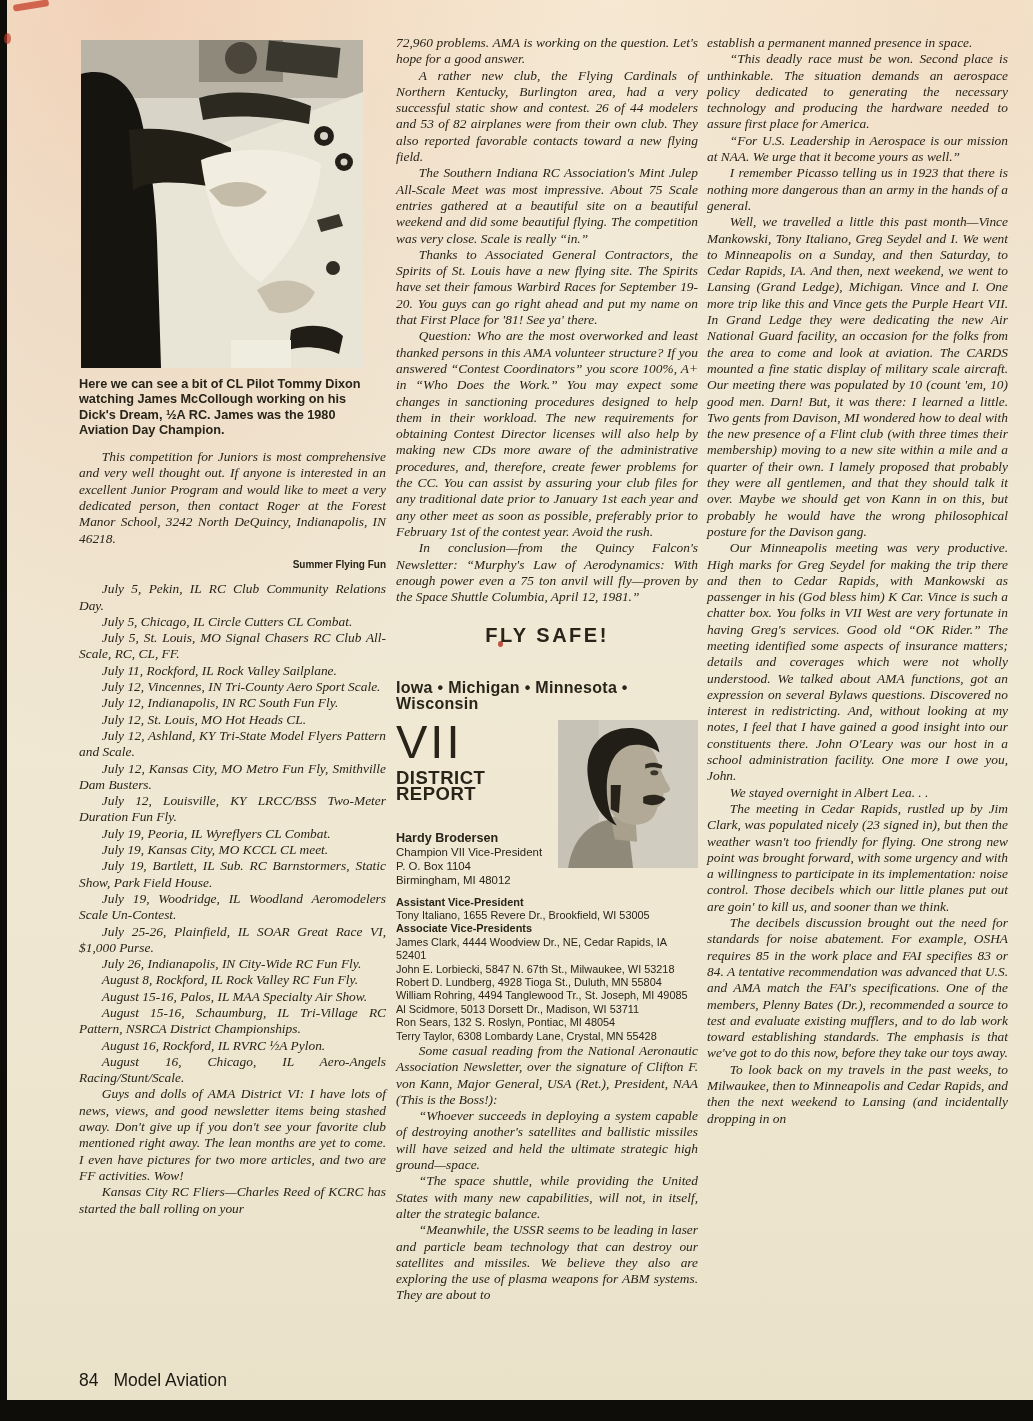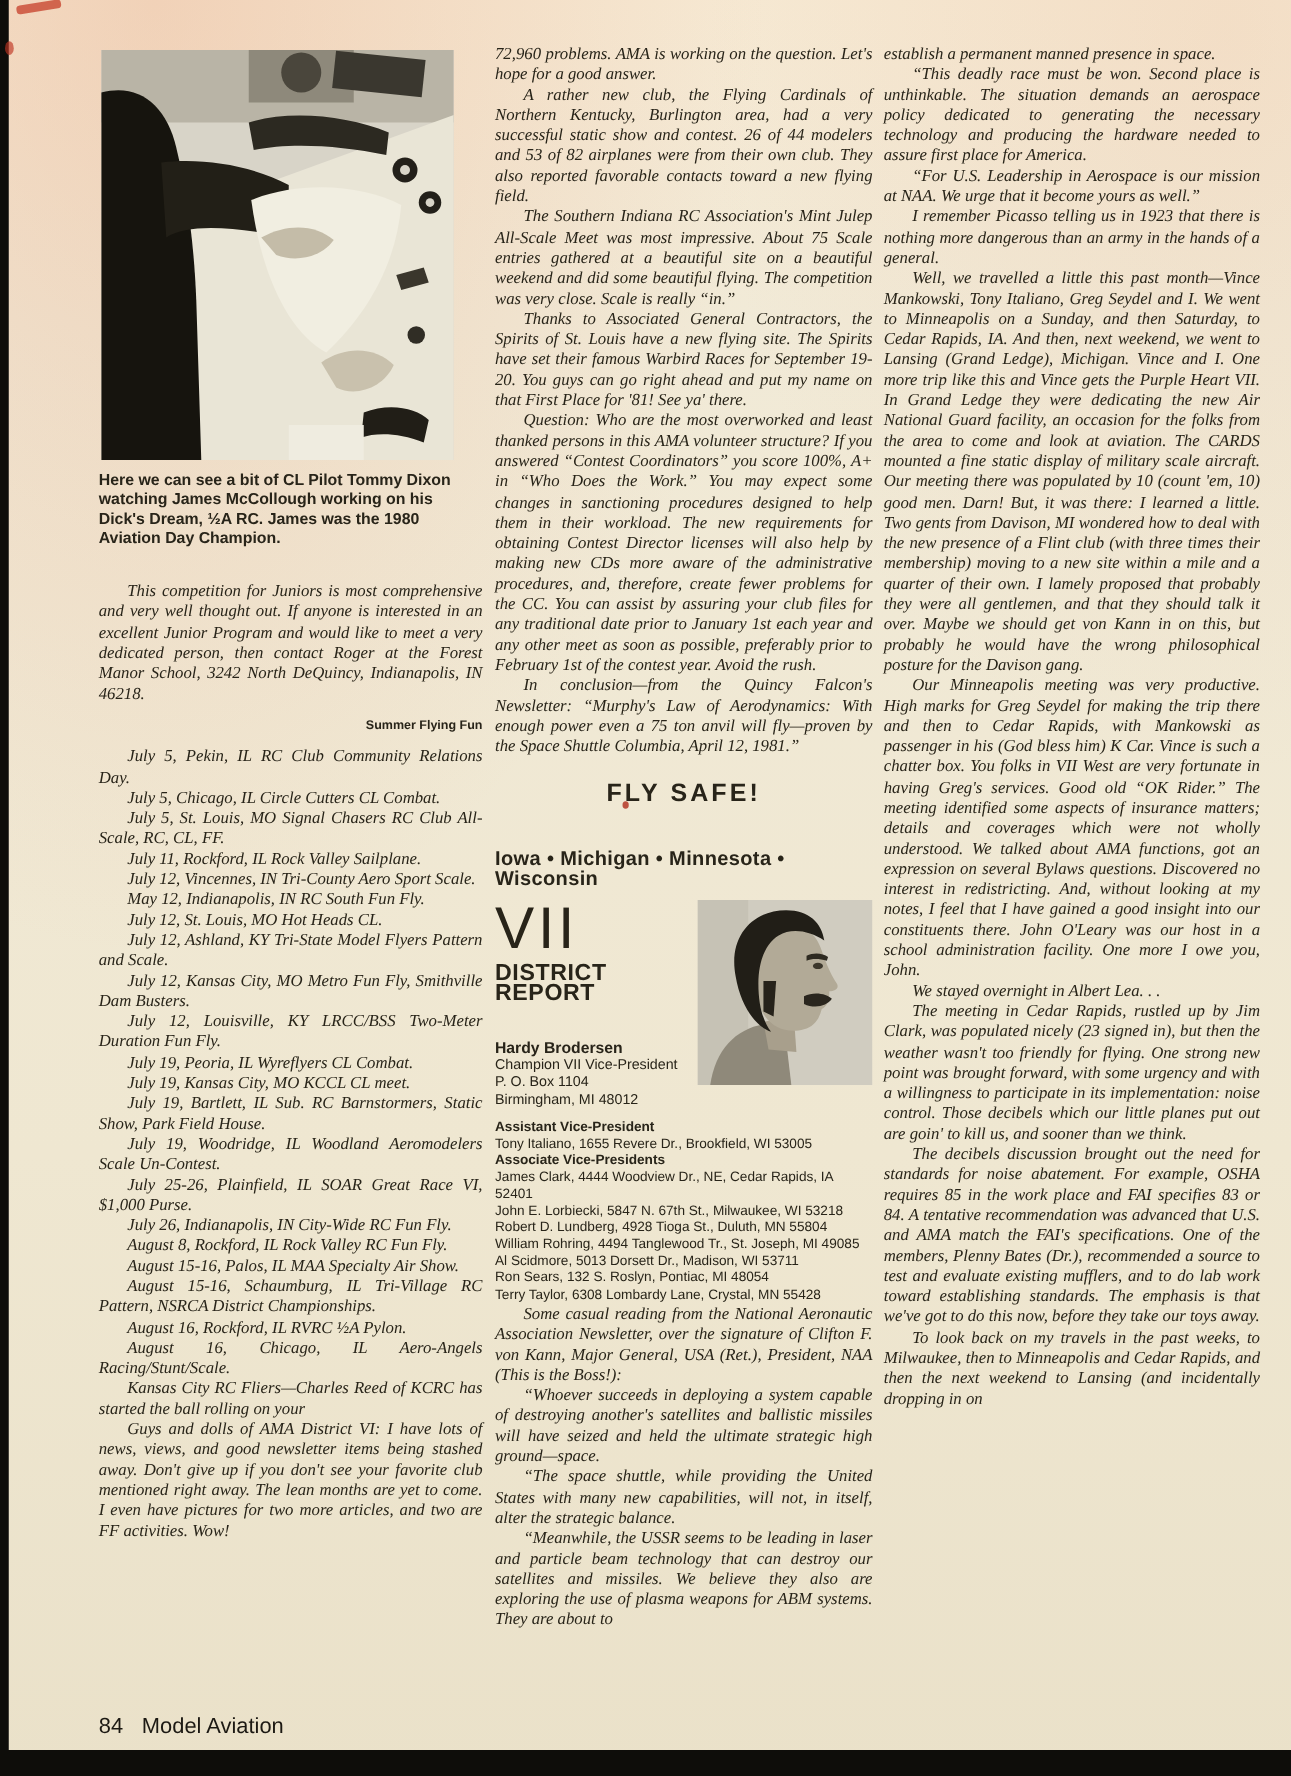--- a/index.html
+++ b/index.html
@@ -14,21 +14,21 @@
   .red-streak{position:absolute;left:13px;top:2px;width:36px;height:7px;background:rgba(198,62,40,.75);transform:rotate(-9deg);border-radius:3px;}
   .red-dot{position:absolute;left:4px;top:33px;width:7px;height:11px;background:rgba(190,52,34,.65);border-radius:50%;}
   .red-fleck{position:absolute;left:498px;top:641px;width:5px;height:6px;background:rgba(176,44,28,.8);border-radius:50%;}
   .col{position:absolute;text-align:justify;font-size:13.4px;line-height:16.3px;}
   .col1{left:79px;top:40px;width:307px;}
   .col2{left:396px;top:35px;width:302px;}
   .col3{left:707px;top:35px;width:301px;}
   p.para{margin:0;text-indent:1.7em;font-style:italic;}
   p.noindent{text-indent:0;}
   .photo{margin:0 0 9px 2px;width:282px;height:328px;display:block;}
-  .caption{font-family:"Liberation Sans",sans-serif;font-weight:bold;font-size:12.7px;line-height:15.3px;text-align:left;text-indent:0;margin:0 0 27px 0;}
+  .caption{font-family:"Liberation Sans",sans-serif;font-weight:bold;font-size:12.7px;line-height:15.3px;text-align:left;text-indent:0;margin:0 0 11px 0;}
   .intro{margin-bottom:0;}
   .subhead{font-family:"Liberation Sans",sans-serif;font-weight:bold;font-size:10px;text-align:right;margin:10px 0 8px 0;}
   .closing{margin-top:10px;}
   .flysafe{font-family:"Liberation Sans",sans-serif;font-weight:bold;font-size:20px;letter-spacing:2.5px;text-align:center;text-indent:0;margin:22px 0 0 0;}
   .district{margin-top:36px;font-family:"Liberation Sans",sans-serif;text-align:left;}
   .states{font-size:16px;font-weight:bold;letter-spacing:.3px;margin:0 0 8px 0;}
   .vii-row{display:flex;justify-content:space-between;align-items:flex-start;}
   .vii-left{width:150px;}
   .vii-num{font-size:47px;font-weight:normal;line-height:.95;letter-spacing:3px;}
   .vii-title{font-size:18.5px;font-weight:bold;letter-spacing:.5px;margin-top:5px;}
@@ -76,38 +76,38 @@
       </svg>
     </figure>
     <p class="caption">Here we can see a bit of CL Pilot Tommy Dixon watching James McCollough working on his Dick's Dream, ½A RC. James was the 1980 Aviation Day Champion.</p>
     <p class="para intro">This competition for Juniors is most comprehensive and very well thought out. If anyone is interested in an excellent Junior Program and would like to meet a very dedicated person, then contact Roger at the Forest Manor School, 3242 North DeQuincy, Indianapolis, IN 46218.</p>
     <h3 class="subhead">Summer Flying Fun</h3>
     <p class="para">July 5, Pekin, IL RC Club Community Relations Day.</p>
     <p class="para">July 5, Chicago, IL Circle Cutters CL Combat.</p>
     <p class="para">July 5, St. Louis, MO Signal Chasers RC Club All-Scale, RC, CL, FF.</p>
     <p class="para">July 11, Rockford, IL Rock Valley Sailplane.</p>
     <p class="para">July 12, Vincennes, IN Tri-County Aero Sport Scale.</p>
-    <p class="para">May 12, Indianapolis, IN RC South Fun Fly.</p>
+    <p class="para">July 12, Indianapolis, IN RC South Fun Fly.</p>
     <p class="para">July 12, St. Louis, MO Hot Heads CL.</p>
     <p class="para">July 12, Ashland, KY Tri-State Model Flyers Pattern and Scale.</p>
     <p class="para">July 12, Kansas City, MO Metro Fun Fly, Smithville Dam Busters.</p>
     <p class="para">July 12, Louisville, KY LRCC/BSS Two-Meter Duration Fun Fly.</p>
     <p class="para">July 19, Peoria, IL Wyreflyers CL Combat.</p>
     <p class="para">July 19, Kansas City, MO KCCL CL meet.</p>
     <p class="para">July 19, Bartlett, IL Sub. RC Barnstormers, Static Show, Park Field House.</p>
     <p class="para">July 19, Woodridge, IL Woodland Aeromodelers Scale Un-Contest.</p>
     <p class="para">July 25-26, Plainfield, IL SOAR Great Race VI, $1,000 Purse.</p>
     <p class="para">July 26, Indianapolis, IN City-Wide RC Fun Fly.</p>
     <p class="para">August 8, Rockford, IL Rock Valley RC Fun Fly.</p>
     <p class="para">August 15-16, Palos, IL MAA Specialty Air Show.</p>
     <p class="para">August 15-16, Schaumburg, IL Tri-Village RC Pattern, NSRCA District Championships.</p>
     <p class="para">August 16, Rockford, IL RVRC ½A Pylon.</p>
     <p class="para">August 16, Chicago, IL Aero-Angels Racing/Stunt/Scale.</p>
+    <p class="para closing">Guys and dolls of AMA District VI: I have lots of news, views, and good newsletter items being stashed away. Don't give up if you don't see your favorite club mentioned right away. The lean months are yet to come. I even have pictures for two more articles, and two are FF activities. Wow!</p>
     <p class="para">Kansas City RC Fliers—Charles Reed of KCRC has started the ball rolling on your</p>
-    <p class="para closing">Guys and dolls of AMA District VI: I have lots of news, views, and good newsletter items being stashed away. Don't give up if you don't see your favorite club mentioned right away. The lean months are yet to come. I even have pictures for two more articles, and two are FF activities. Wow!</p>
   </div>
 
   <div class="col col2">
     <p class="para noindent">72,960 problems. AMA is working on the question. Let's hope for a good answer.</p>
     <p class="para">A rather new club, the Flying Cardinals of Northern Kentucky, Burlington area, had a very successful static show and contest. 26 of 44 modelers and 53 of 82 airplanes were from their own club. They also reported favorable contacts toward a new flying field.</p>
     <p class="para">The Southern Indiana RC Association's Mint Julep All-Scale Meet was most impressive. About 75 Scale entries gathered at a beautiful site on a beautiful weekend and did some beautiful flying. The competition was very close. Scale is really “in.”</p>
     <p class="para">Thanks to Associated General Contractors, the Spirits of St. Louis have a new flying site. The Spirits have set their famous Warbird Races for September 19-20. You guys can go right ahead and put my name on that First Place for '81! See ya' there.</p>
     <p class="para">Question: Who are the most overworked and least thanked persons in this AMA volunteer structure? If you answered “Contest Coordinators” you score 100%, A+ in “Who Does the Work.” You may expect some changes in sanctioning procedures designed to help them in their workload. The new requirements for obtaining Contest Director licenses will also help by making new CDs more aware of the administrative procedures, and, therefore, create fewer problems for the CC. You can assist by assuring your club files for any traditional date prior to January 1st each year and any other meet as soon as possible, preferably prior to February 1st of the contest year. Avoid the rush.</p>
     <p class="para">In conclusion—from the Quincy Falcon's Newsletter: “Murphy's Law of Aerodynamics: With enough power even a 75 ton anvil will fly—proven by the Space Shuttle Columbia, April 12, 1981.”</p>
     <p class="flysafe">FLY SAFE!</p>

